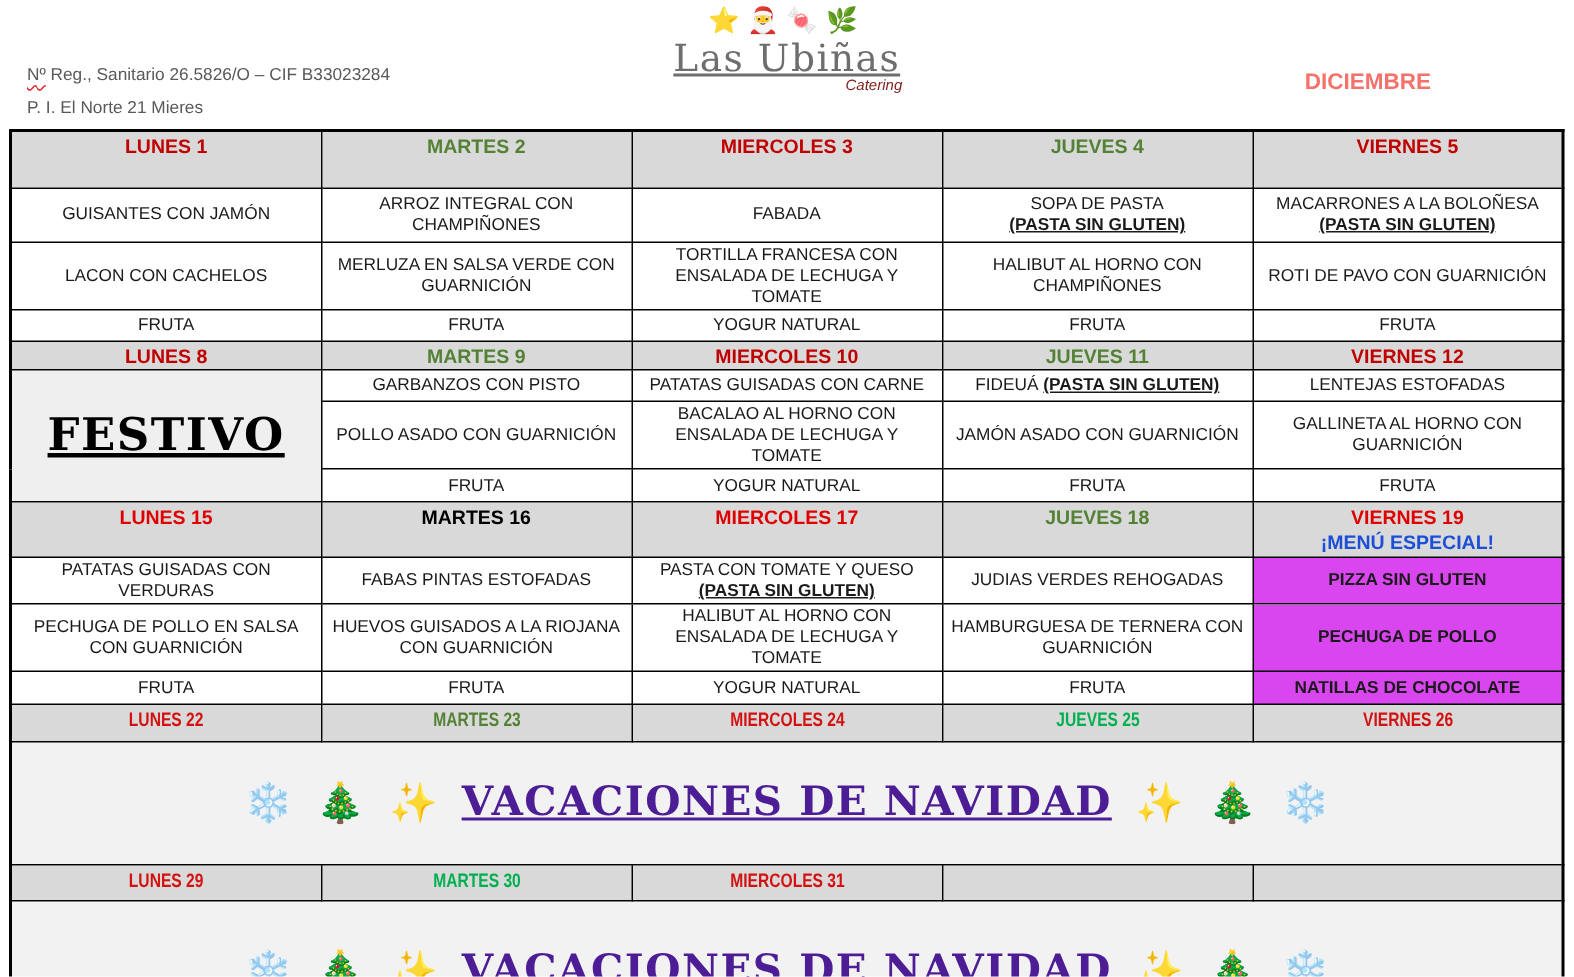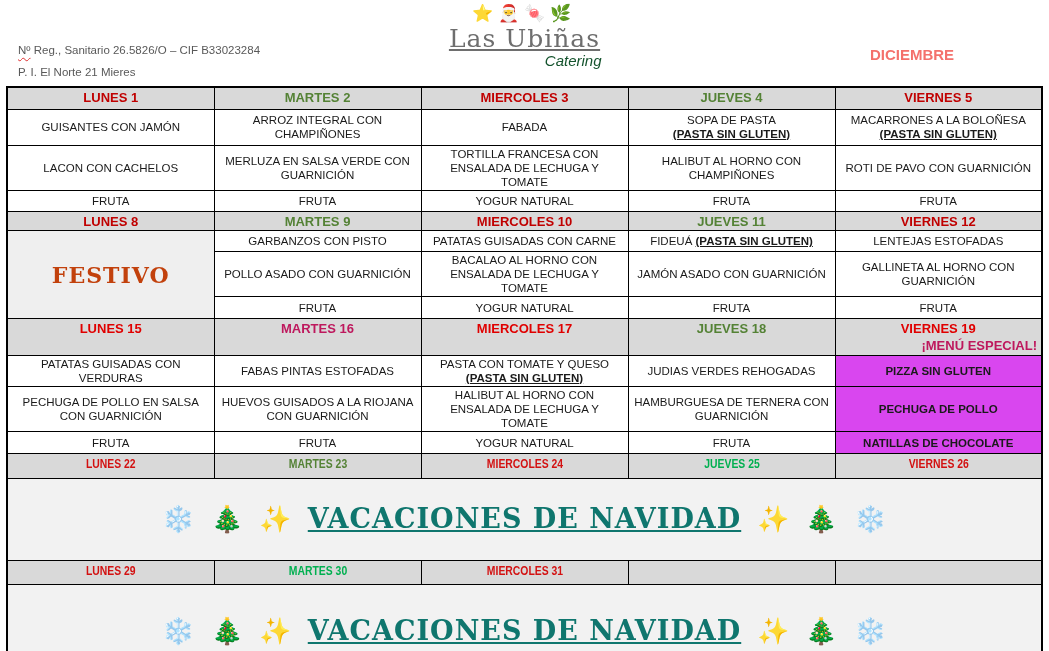--- a/index.html
+++ b/index.html
@@ -5,42 +5,42 @@
   html,body{margin:0;padding:0;background:#fff;}
   body{width:1049px;height:651px;position:relative;overflow:hidden;
        font-family:"Liberation Sans",sans-serif;color:#1a1a1a;}
 
   
   .top-info{position:absolute;left:18px;top:40px;font-size:11.5px;color:#595959;line-height:1.9;}
   .squiggle{text-decoration:underline wavy #e03030 1px;text-underline-offset:3px;}
   .logo{position:absolute;left:50%;top:2px;transform:translateX(-50%);width:190px;text-align:center;}
   .logo-icons{font-size:17px;letter-spacing:5px;line-height:1.4;}
   .logo-name{font-family:"DejaVu Serif",serif;font-size:25px;color:#6e6e6e;letter-spacing:1px;line-height:1.0;text-decoration:underline;}
-  .logo-sub{font-style:italic;font-size:15px;color:#14532d;text-align:right;padding-right:18px;margin-top:1px;}
+  .logo-sub{font-style:italic;font-size:10px;color:#7f1d1d;text-align:right;padding-right:18px;margin-top:1px;}
   .right-head{position:absolute;right:12px;top:40px;width:250px;text-align:center;}
   .menu-title{font-size:14.5px;font-weight:bold;color:#595959;text-decoration:underline;}
   .month{font-size:15px;font-weight:bold;color:#f4716c;margin-top:6px;text-align:center;}
 
   
   table.menu{position:absolute;left:6px;top:86px;width:1037px;border-collapse:collapse;table-layout:fixed;
              border:2px solid #000;}
   td{border:1px solid #000;text-align:center;vertical-align:middle;font-size:11.5px;
      line-height:1.22;padding:1px 4px;overflow:hidden;}
   tr.week-header td{background:#D9D9D9;font-weight:bold;font-size:13px;vertical-align:top;padding-top:2px;}
   tr.week-header.condensed .day-label{transform:scaleX(0.8);transform-origin:center;}
   .day-sub{margin-top:1px;}
   .gluten-note{font-weight:bold;text-decoration:underline;}
   .festivo-cell{background:#EFEFEF;vertical-align:middle;}
-  .festivo-text{font-family:"DejaVu Serif",serif;font-size:22px;font-weight:bold;
-                letter-spacing:1px;color:#c2410c;}
+  .festivo-text{font-family:"DejaVu Serif",serif;font-size:30px;font-weight:bold;
+                text-decoration:underline;letter-spacing:1px;color:#000000;}
   .special-cell{background:#d946ef;font-weight:bold;}
   .vacation-cell{background:#F2F2F2;vertical-align:middle;}
   .vacation-inner{display:flex;align-items:center;justify-content:center;gap:16px;}
   .vacation-text{font-family:"DejaVu Serif",serif;font-size:27px;font-weight:bold;
-                 text-decoration:underline;letter-spacing:1px;color:#0f766e;}
+                 text-decoration:underline;letter-spacing:1px;color:#4c1d95;}
   .vac-icon{font-size:26px;}
 </style>
 </head>
 <body>
 
 <div class="top-info">
   <div><span class="squiggle">Nº</span><span> Reg., Sanitario 26.5826/O – CIF B33023284</span></div>
   <div>P. I. El Norte 21 Mieres</div>
 </div>
 
@@ -49,21 +49,21 @@
   <div class="logo-name">Las Ubiñas</div>
   <div class="logo-sub">Catering</div>
 </div>
 
 <div class="right-head">
   <div class="month">DICIEMBRE</div>
 </div>
 
 <table class="menu">
   <tbody id="menu-body">
-      <tr class="week-header" style="height: 22px;">
+      <tr class="week-header" style="height: 38px;">
         <td>
           <div class="day-label" style="color: rgb(192, 0, 0);">LUNES 1</div>
         </td>
         <td>
           <div class="day-label" style="color: rgb(84, 130, 53);">MARTES 2</div>
         </td>
         <td>
           <div class="day-label" style="color: rgb(192, 0, 0);">MIERCOLES 3</div>
         </td>
         <td>
@@ -184,31 +184,31 @@
         </td>
         <td class="">
           <div>FRUTA</div>
         </td>
       </tr>
       <tr class="week-header" style="height: 36px;">
         <td>
           <div class="day-label" style="color: rgb(224, 0, 0);">LUNES 15</div>
         </td>
         <td>
-          <div class="day-label" style="color: #be185d;">MARTES 16</div>
+          <div class="day-label" style="color: #000000;">MARTES 16</div>
         </td>
         <td>
           <div class="day-label" style="color: rgb(224, 0, 0);">MIERCOLES 17</div>
         </td>
         <td>
           <div class="day-label" style="color: rgb(84, 130, 53);">JUEVES 18</div>
         </td>
         <td>
           <div class="day-label" style="color: rgb(224, 0, 0);">VIERNES 19</div>
-          <div class="day-sub" style="color: #be185d; text-align: right;">¡MENÚ ESPECIAL!</div>
+          <div class="day-sub" style="color: #1d4ed8;">¡MENÚ ESPECIAL!</div>
         </td>
       </tr>
       <tr style="height: 23px;">
         <td class="">
           <div>PATATAS GUISADAS CON VERDURAS</div>
         </td>
         <td class="">
           <div>FABAS PINTAS ESTOFADAS</div>
         </td>
         <td class="">

